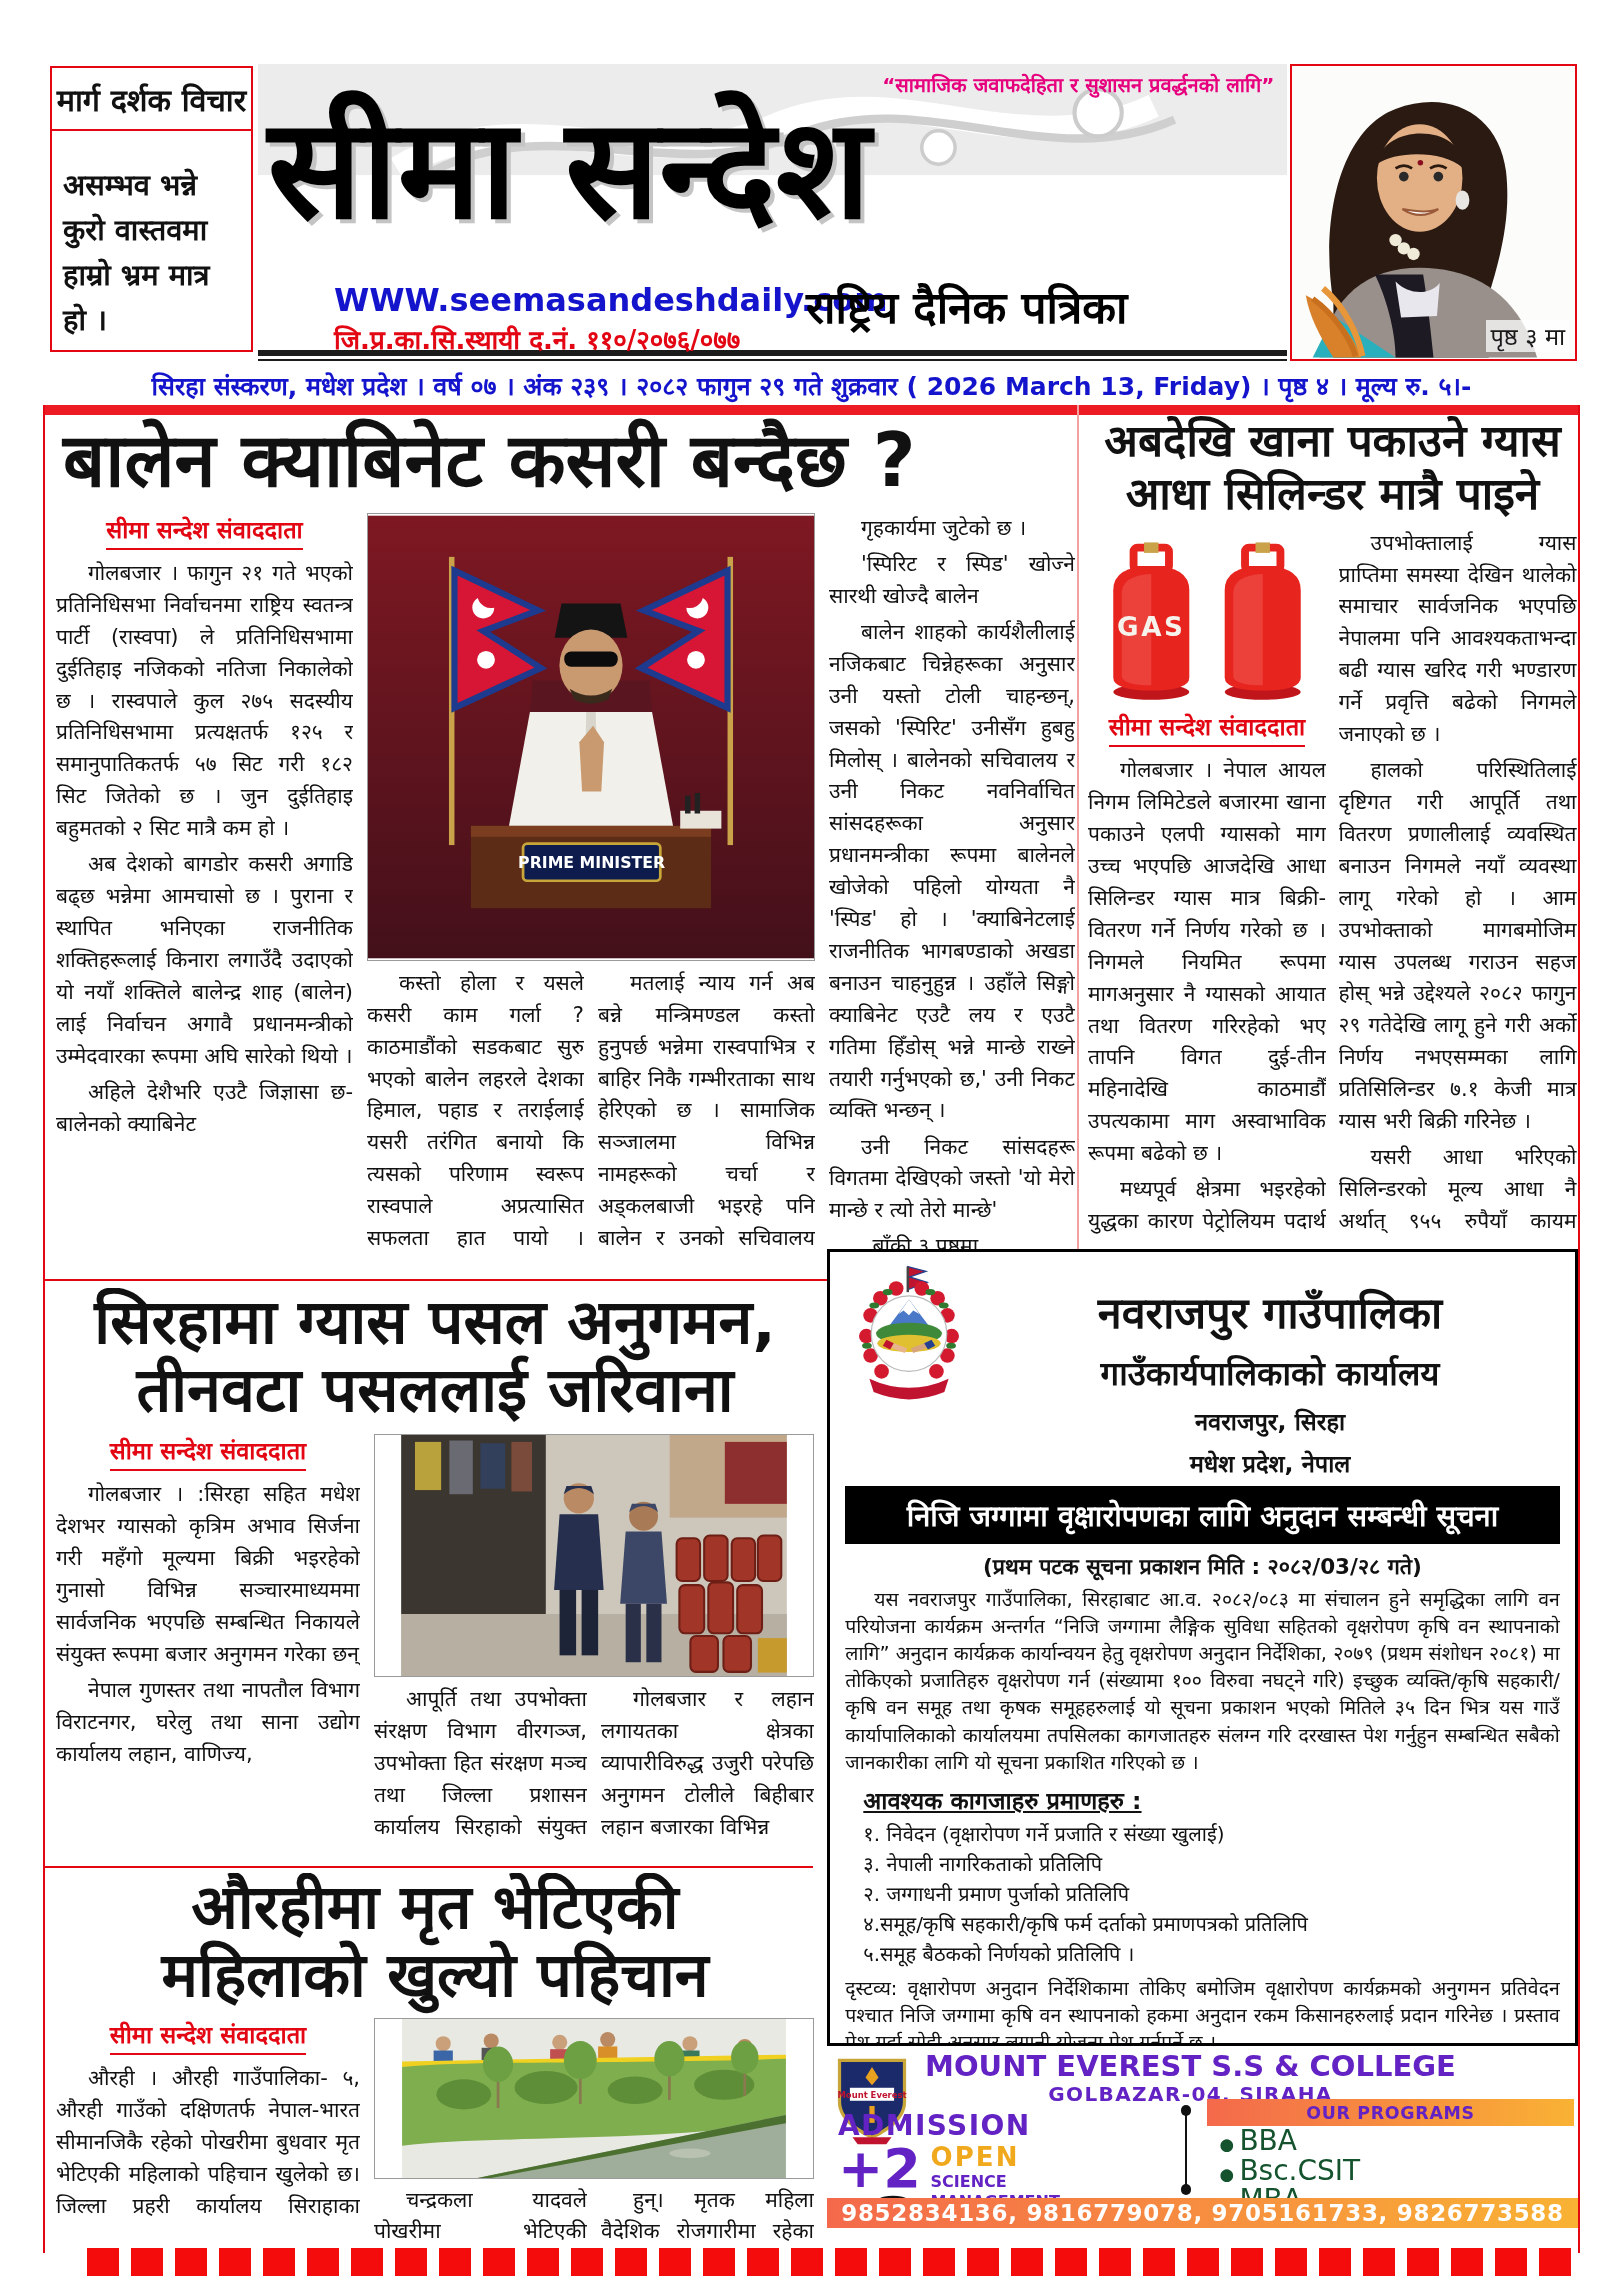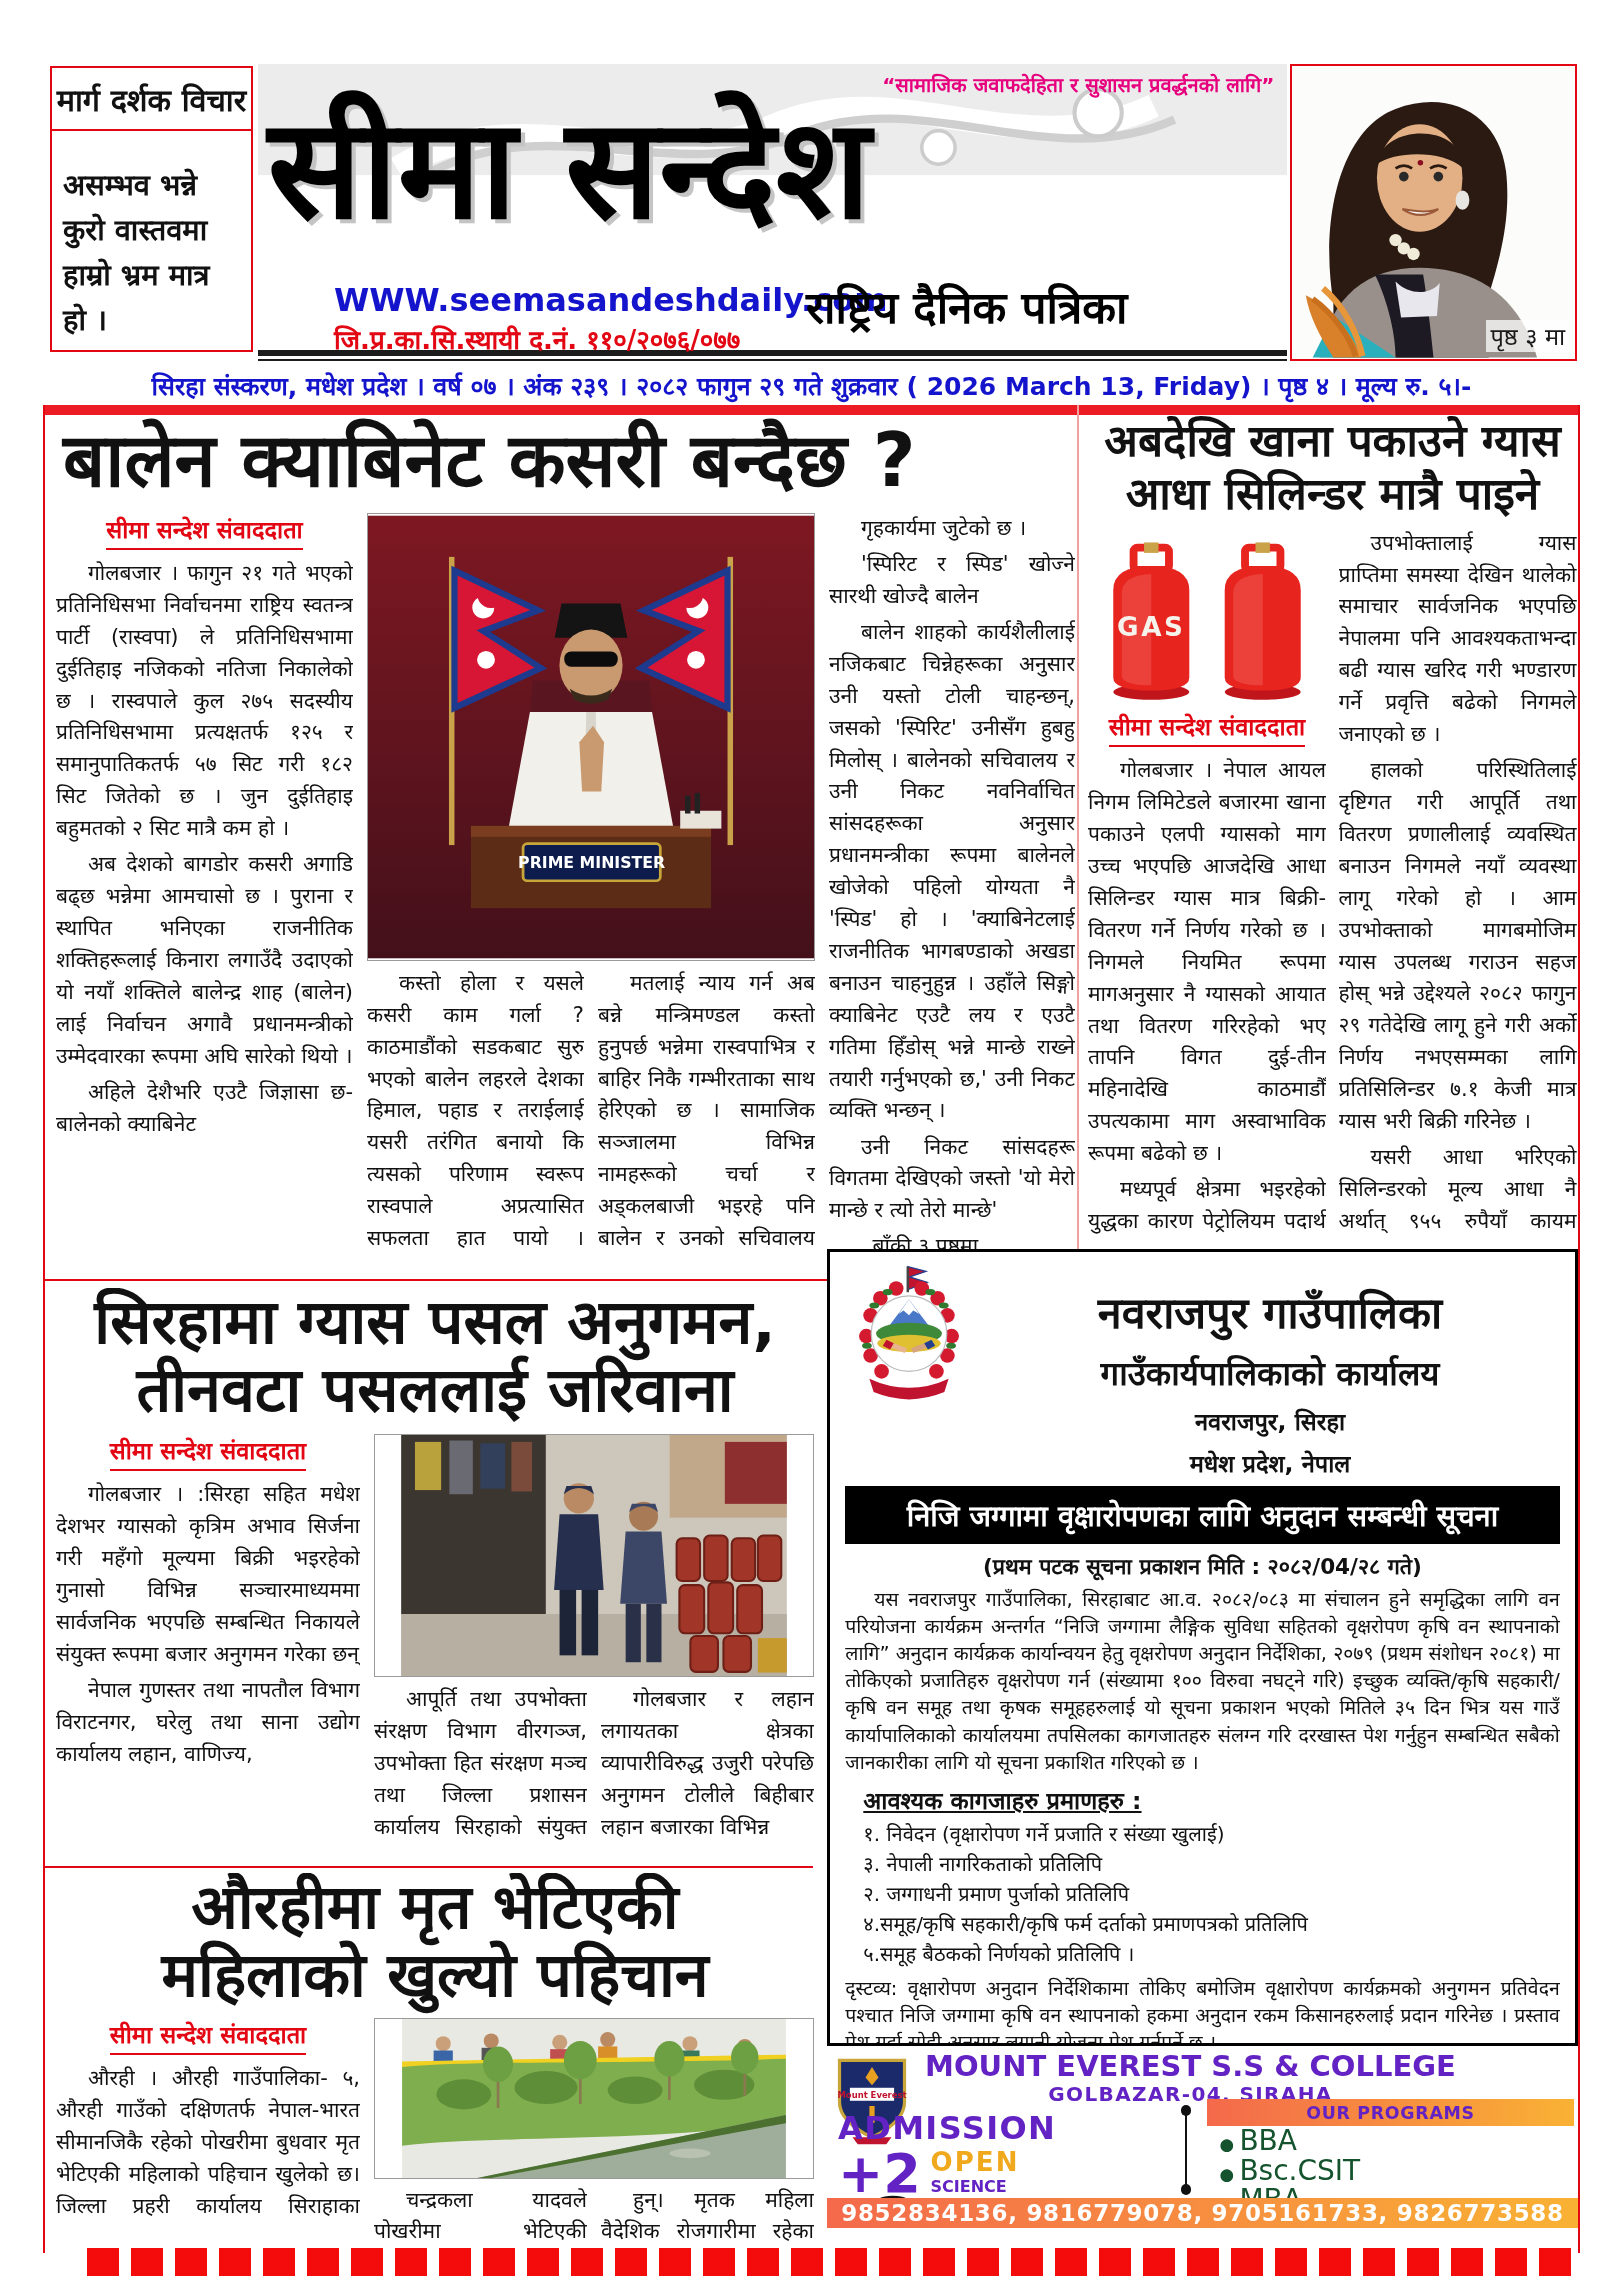--- a/index.html
+++ b/index.html
@@ -95,21 +95,21 @@
   .n-doc-title{font-size:23.6px;font-weight:bold;text-decoration:underline;margin:8.3px 0 2.8px 18px;}
   .n-docs div{font-size:20px;line-height:1.5;margin-left:18px;}
   .n-note{font-size:19.4px;line-height:1.4;text-align:justify;margin-top:5.6px;}
 
   
   .college{left:827px;top:2049px;width:751px;height:179px;overflow:hidden;background:#fff;}
   .c-logo{position:absolute;left:5.6px;top:1.4px;width:78px;height:97px;}
   .c-name{position:absolute;left:86px;top:0px;width:555px;text-align:center;color:#6322c3;font-weight:bold;font-size:29px;white-space:nowrap;}
   .c-addr{position:absolute;left:86px;top:33px;width:555px;text-align:center;color:#6322c3;font-weight:bold;font-size:20px;letter-spacing:1.4px;}
   .c-adm{position:absolute;left:11px;top:60px;width:333px;}
-  .c-adm-line1{color:#6322c3;font-weight:bold;font-size:32px;letter-spacing:1.4px;}
+  .c-adm-line1{color:#6322c3;font-weight:bold;font-size:28px;letter-spacing:1.4px;}
   .c-adm-row{display:flex;align-items:flex-start;gap:9.7px;}
   .c-plus2{color:#6322c3;font-weight:bold;font-size:54px;line-height:1;}
   .c-open{color:#f0a81c;font-weight:bold;font-size:26px;letter-spacing:2.1px;}
   .c-streams div{color:#6322c3;font-weight:bold;font-size:16px;line-height:1.25;}
   .c-sep{position:absolute;left:358px;top:62px;height:78px;border-left:2.8px solid #111;}
   .c-sep::before,.c-sep::after{content:"";position:absolute;left:-6.2px;width:10.4px;height:10.4px;border-radius:50%;background:#111;}
   .c-sep::before{top:-5.6px;} .c-sep::after{bottom:-5.6px;}
   .c-prog{position:absolute;left:380px;top:50px;width:367px;}
   .c-prog-title{background:linear-gradient(90deg,#f4694b,#f9b234);color:#6322c3;font-weight:bold;font-size:17.4px;
                 text-align:center;padding:3.5px 0;letter-spacing:0.7px;}
@@ -454,21 +454,21 @@
         <path d="M40,190 Q105,220 170,190 L163,212 Q105,236 47,212 Z" fill="#c01330"></path>
       </svg>
       <div class="n-titles">
         <div class="n-org">नवराजपुर गाउँपालिका</div>
         <div class="n-office">गाउँकार्यपालिकाको कार्यालय</div>
         <div class="n-addr">नवराजपुर, सिरहा</div>
         <div class="n-addr">मधेश प्रदेश, नेपाल</div>
       </div>
     </div>
     <div class="n-banner">निजि जग्गामा वृक्षारोपणका लागि अनुदान सम्बन्धी सूचना</div>
-    <div class="n-date">(प्रथम पटक सूचना प्रकाशन मिति : २०८२/04/२८ गते)</div>
+    <div class="n-date">(प्रथम पटक सूचना प्रकाशन मिति : २०८२/03/२८ गते)</div>
     <div class="n-body">यस नवराजपुर गाउँपालिका, सिरहाबाट आ.व. २०८२/०८३ मा संचालन हुने समृद्धिका लागि वन परियोजना कार्यक्रम अन्तर्गत “निजि जग्गामा लैङ्गिक सुविधा सहितको वृक्षरोपण कृषि वन स्थापनाको लागि” अनुदान कार्यक्रक कार्यान्वयन हेतु वृक्षरोपण अनुदान निर्देशिका, २०७९ (प्रथम संशोधन २०८१) मा तोकिएको प्रजातिहरु वृक्षरोपण गर्न (संख्यामा १०० विरुवा नघट्ने गरि) इच्छुक व्यक्ति/कृषि सहकारी/कृषि वन समूह तथा कृषक समूहहरुलाई यो सूचना प्रकाशन भएको मितिले ३५ दिन भित्र यस गाउँ कार्यापालिकाको कार्यालयमा तपसिलका कागजातहरु संलग्न गरि दरखास्त पेश गर्नुहुन सम्बन्धित सबैको जानकारीका लागि यो सूचना प्रकाशित गरिएको छ ।</div>
     <div class="n-doc-title">आवश्यक कागजाहरु प्रमाणहरु :</div>
     <div class="n-docs">
       <div>१. निवेदन (वृक्षारोपण गर्ने प्रजाति र संख्या खुलाई)</div>
       <div>३. नेपाली नागरिकताको प्रतिलिपि</div>
       <div>२. जग्गाधनी प्रमाण पुर्जाको प्रतिलिपि</div>
       <div>४.समूह/कृषि सहकारी/कृषि फर्म दर्ताको प्रमाणपत्रको प्रतिलिपि</div>
       <div>५.समूह बैठकको निर्णयको प्रतिलिपि ।</div>
     </div>
     <div class="n-note">दृस्टव्य: वृक्षारोपण अनुदान निर्देशिकामा तोकिए बमोजिम वृक्षारोपण कार्यक्रमको अनुगमन प्रतिवेदन पश्चात निजि जग्गामा कृषि वन स्थापनाको हकमा अनुदान रकम किसानहरुलाई प्रदान गरिनेछ । प्रस्ताव पेश गर्दा सोही अनुसार लगानी योजना पेश गर्नुपर्ने छ ।</div>

